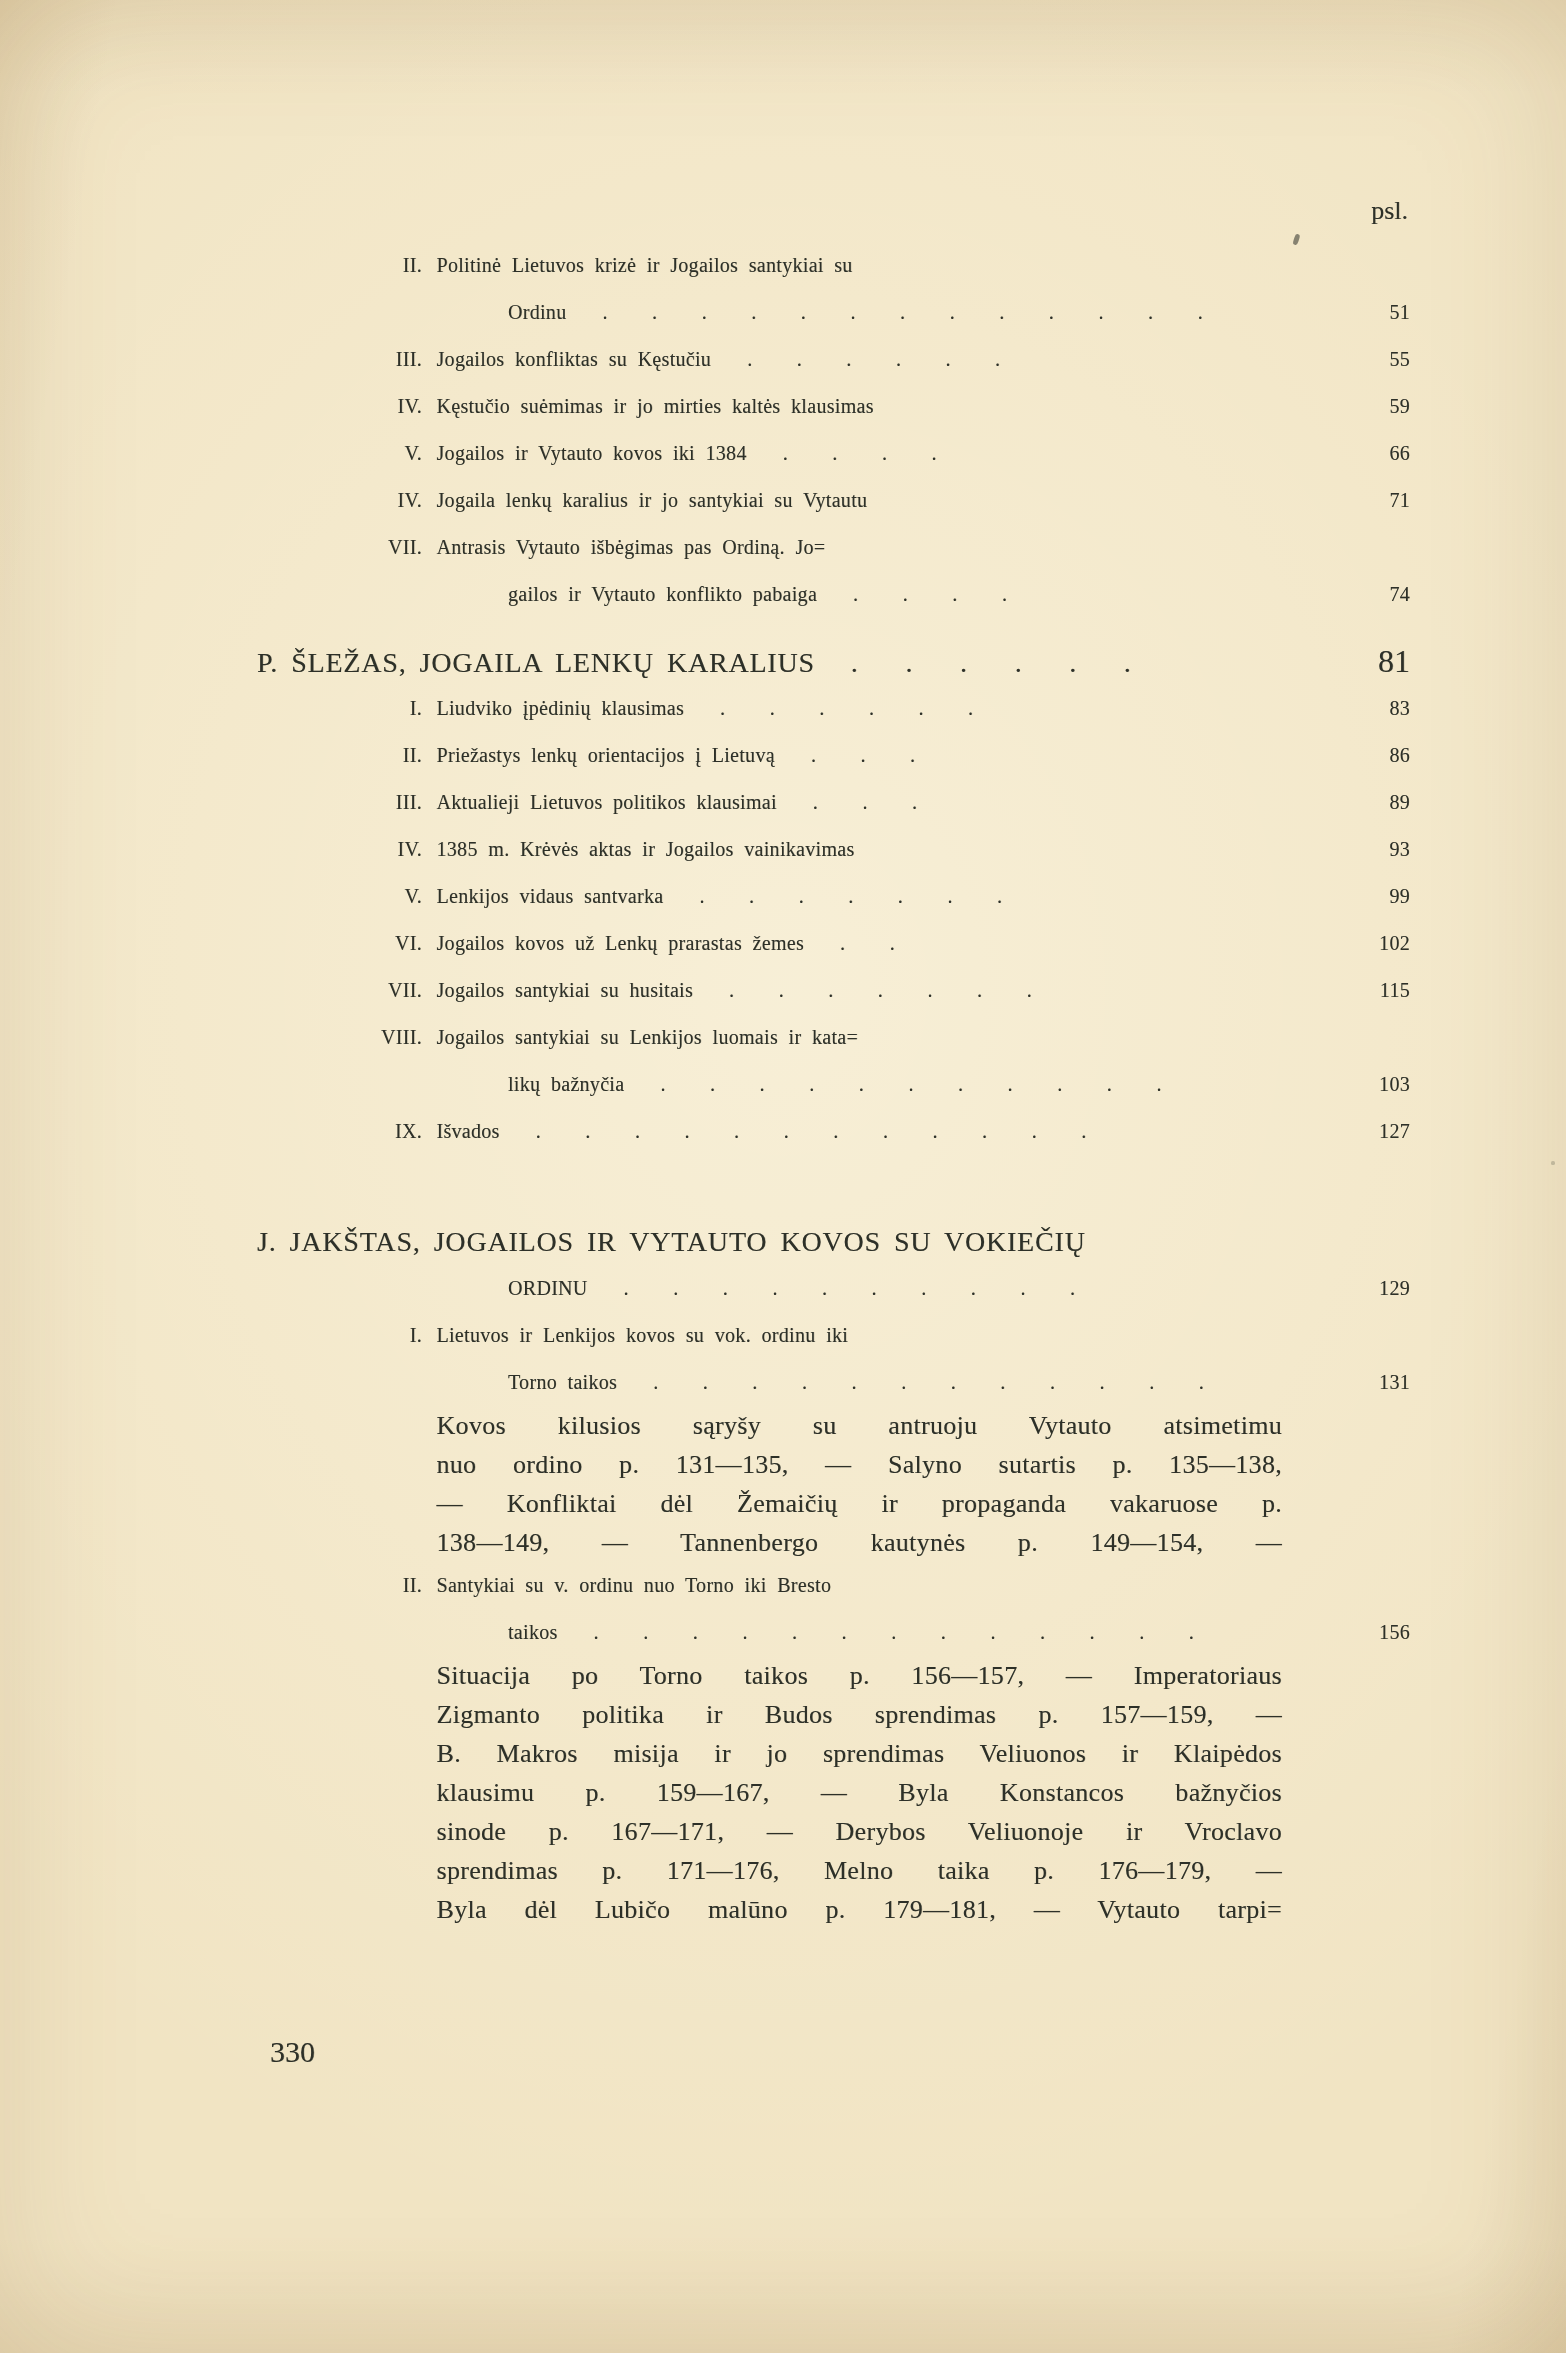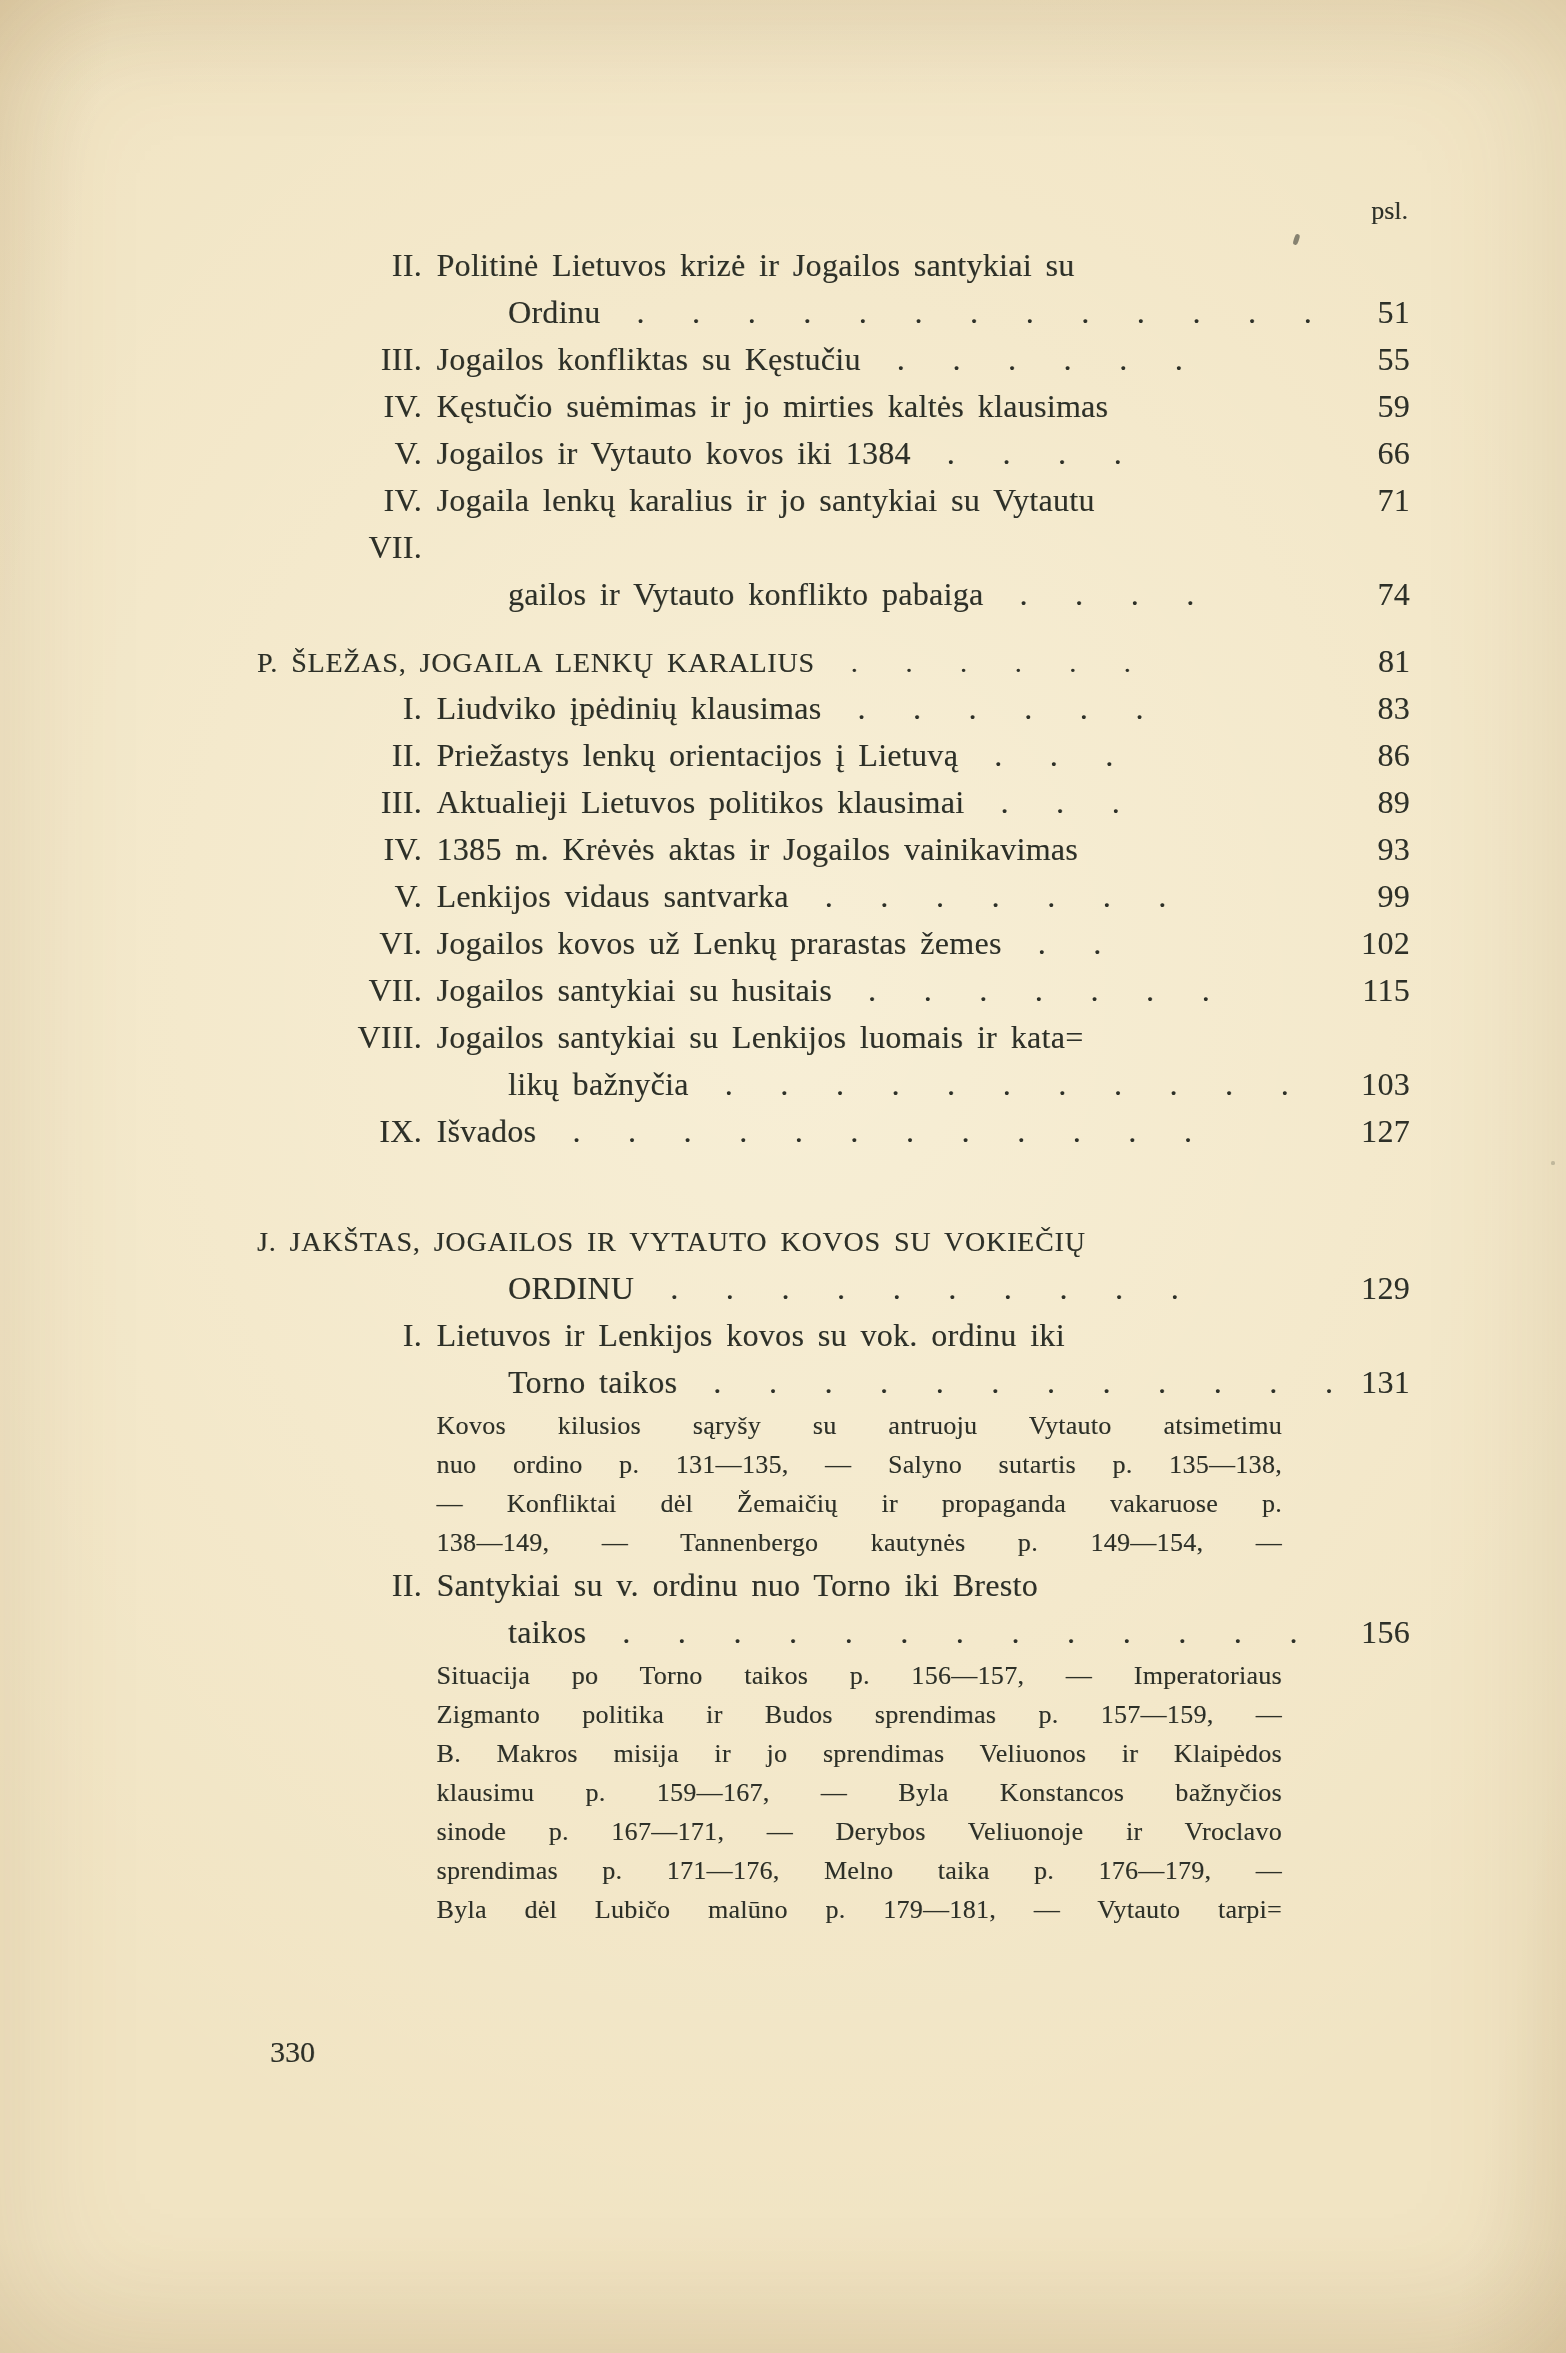--- a/index.html
+++ b/index.html
@@ -23,21 +23,21 @@
   .psl{
     position:absolute; top:196px; right:159px;
     font-size:26px; line-height:30px;
   }
 
   .content{
     position:absolute; left:257px; top:242px; width:1153px;
   }
 
   .row{ display:flex; align-items:baseline; height:47px; line-height:47px;
-        font-size:32px; word-spacing:5.3px; letter-spacing:0.3px; }
+        font-size:20px; word-spacing:5.3px; letter-spacing:0.3px; }
   .num{ flex:0 0 165px; text-align:right; white-space:nowrap; }
   .body{ flex:1 1 auto; min-width:0; padding-left:14.5px; display:flex; align-items:baseline; overflow:hidden; }
   .t{ white-space:nowrap; }
   .dots{ white-space:nowrap; overflow:hidden; flex:0 1 auto; padding-left:36px; word-spacing:39px; }
   .pg{ flex:0 0 auto; min-width:69px; text-align:right; white-space:nowrap; }
 
   .cont .body{ padding-left:86px; }
 
   .author{ font-size:28px; letter-spacing:0.8px; }
   .author .num{ flex:0 0 0px; }
@@ -113,20 +113,24 @@
     <div class="row entry txt">
         <span class="num">IV.</span>
         <span class="body">
           <span class="t">Jogaila lenkų karalius ir jo santykiai su Vytautu</span>
           <span class="dots"></span>
         </span>
         <span class="pg">71</span>
       </div>
     <div class="row entry txt">
         <span class="num">VII.</span>
+        <span class="body">
+          <span class="t">Antrasis Vytauto išbėgimas pas Ordiną. Jo=</span>
+          <span class="dots"></span>
+        </span>
         <span class="pg"></span>
       </div>
     <div class="row cont txt">
         <span class="num"></span>
         <span class="body">
           <span class="t">gailos ir Vytauto konflikto pabaiga</span>
           <span class="dots">. . . .</span>
         </span>
         <span class="pg">74</span>
       </div>

